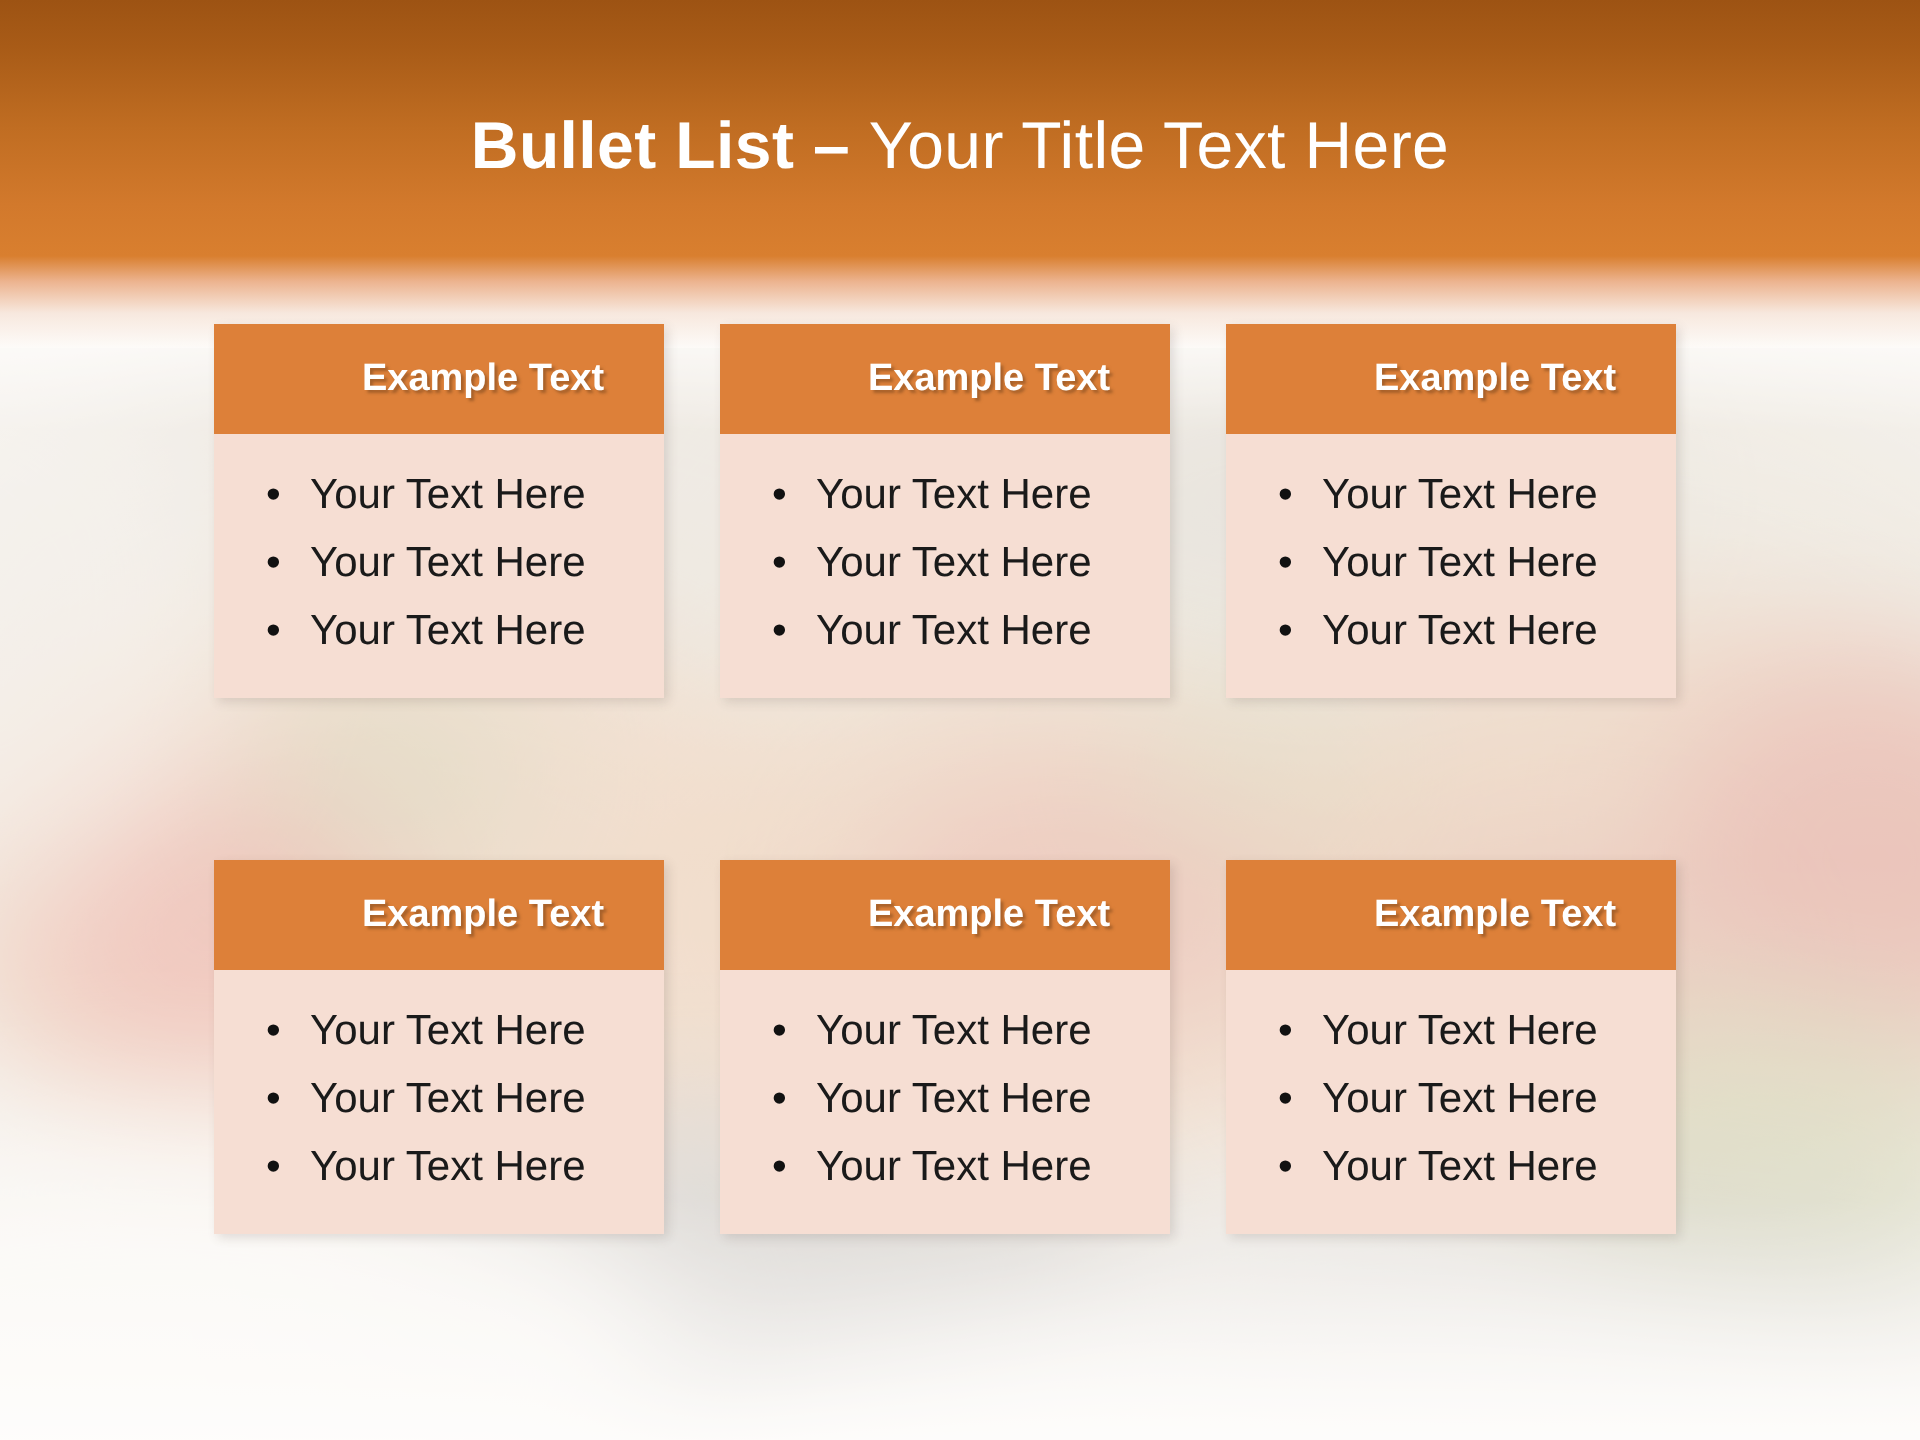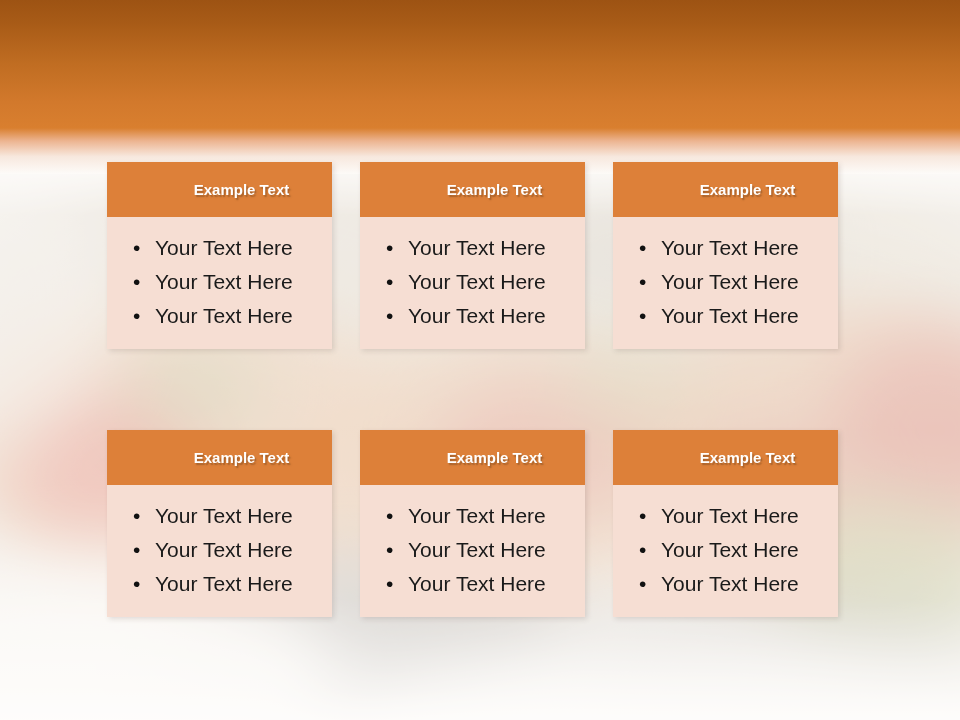--- a/index.html
+++ b/index.html
@@ -123,21 +123,21 @@
     box-shadow: 2px 2px 5px rgba(90,70,60,.16);
   }
   .card-header {
     height: 55px;
     background: #dd8039;
     display: flex;
     align-items: center;
     justify-content: center;
     color: #ffffff;
     font-weight: bold;
-    font-size: 15px;
+    font-size: 19px;
     text-shadow: 1.5px 1.5px 1.5px rgba(120,70,30,.55);
     padding-left: 44px;
   }
   .card-body {
     background: #f6ded3;
     padding: 14px 0 16px 0;
   }
   .bullet-list {
     list-style: none;
     margin: 0;
@@ -190,20 +190,21 @@
     <div class="blob b-dark3"></div>
     <div class="blob b-plate1"></div>
     <div class="blob b-plate2"></div>
     <div class="blob b-plate3"></div>
   </div>
   <div class="bg-wash"></div>
   <div class="bg-wash2"></div>
 
   <div class="title-band"></div>
   <div class="title-fade"></div>
+  <div class="title-text"><span class="t-bold">Bullet List – </span><span class="t-light">Your Title Text Here</span></div>
 
   <div class="card r1 c1">
     <div class="card-header">Example Text</div>
     <div class="card-body">
       <ul class="bullet-list">
         <li class="bullet-item"><span class="bullet-dot">•</span><span>Your Text Here</span></li>
         <li class="bullet-item"><span class="bullet-dot">•</span><span>Your Text Here</span></li>
         <li class="bullet-item"><span class="bullet-dot">•</span><span>Your Text Here</span></li>
       </ul>
     </div>

